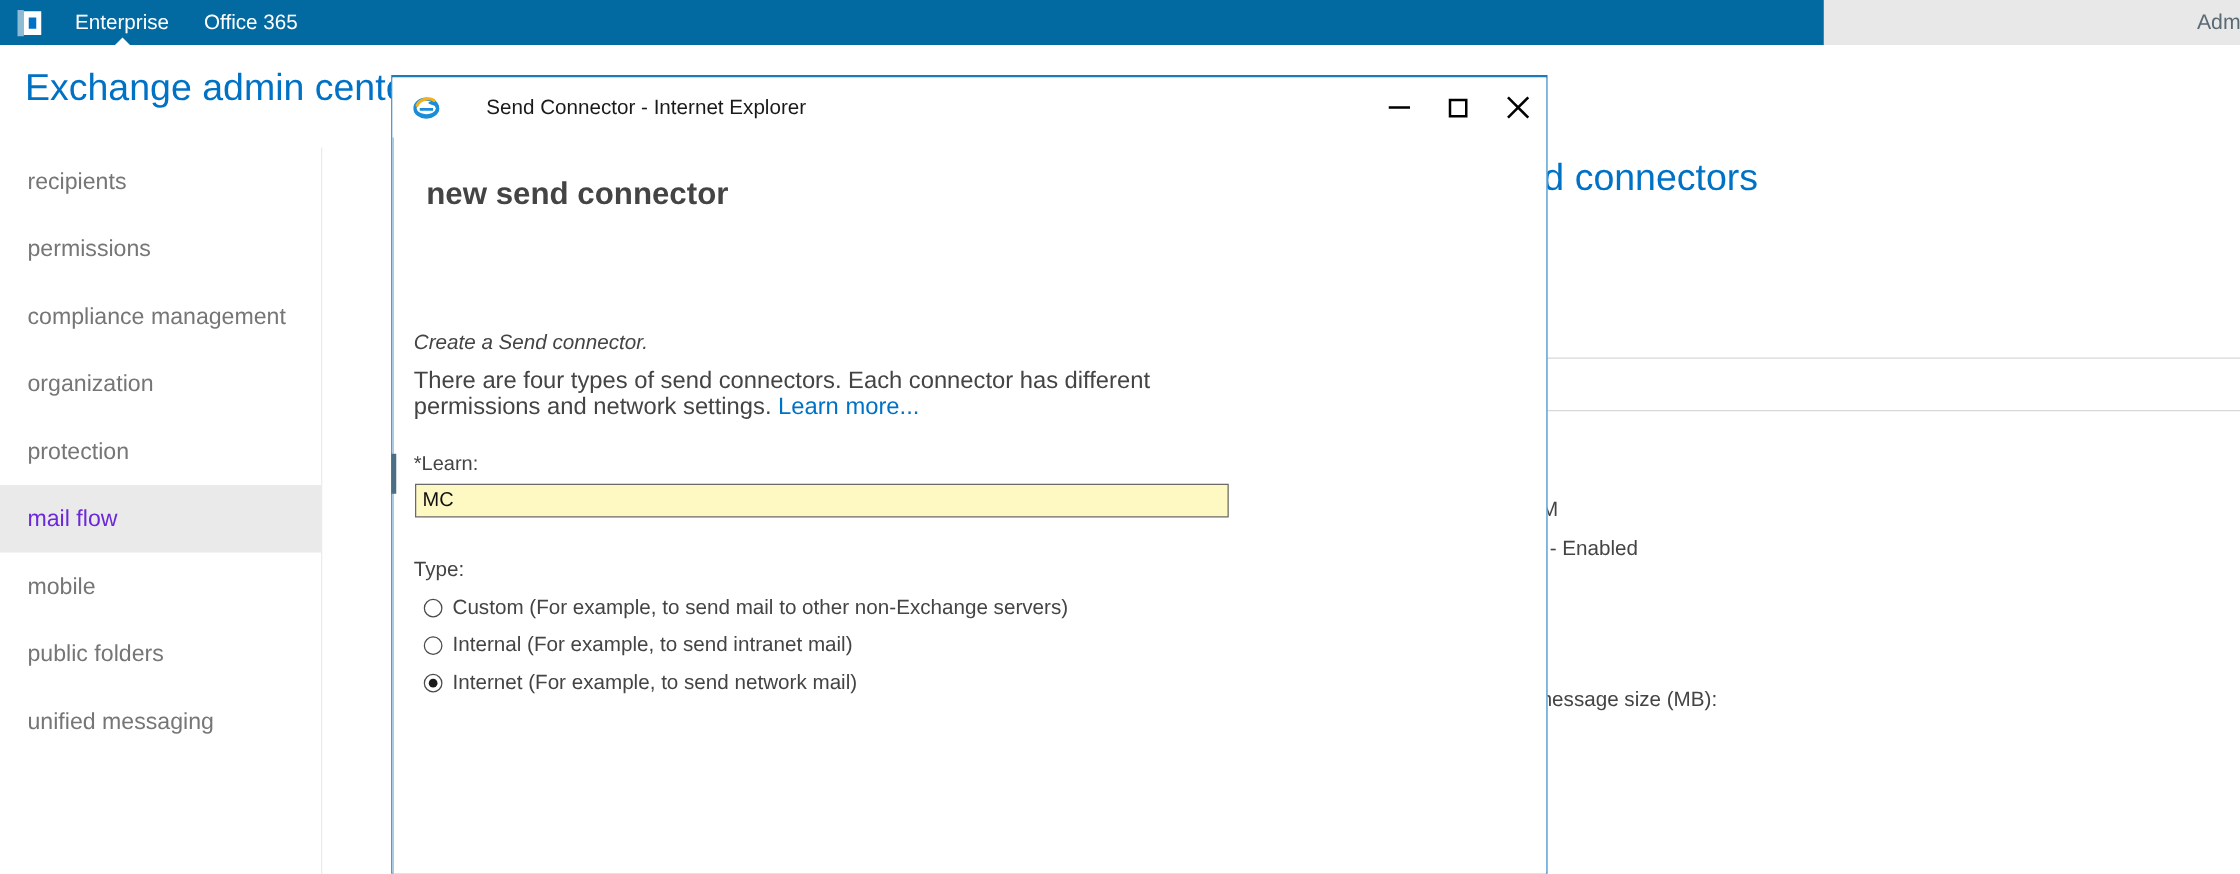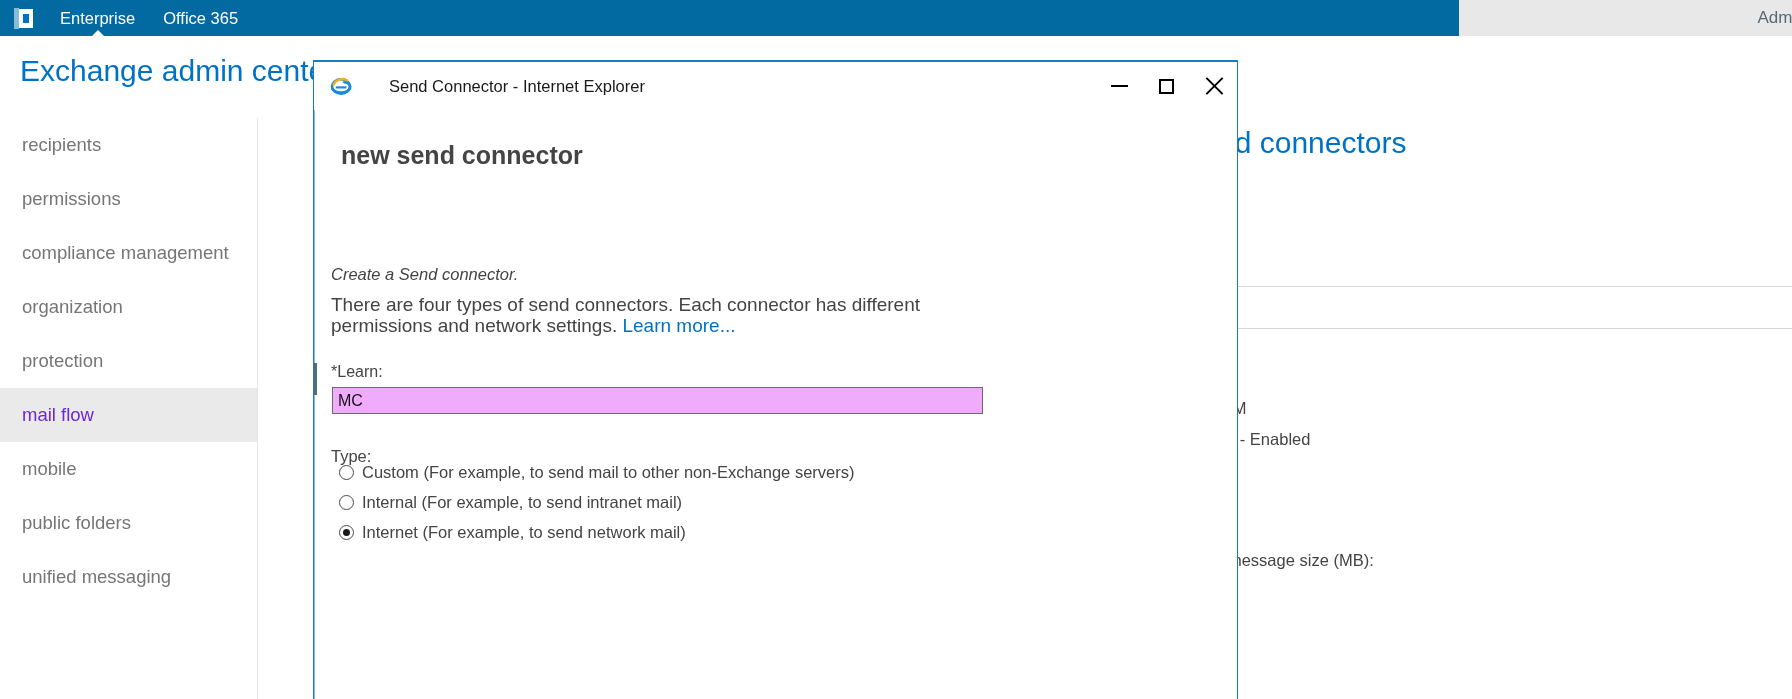--- a/index.html
+++ b/index.html
@@ -173,28 +173,28 @@
   #name-label {
     position: absolute; left: 17px; top: 253px;
     font-size: 16px; color: #444444;
   }
   #name-input {
     position: absolute; left: 18px; top: 277px;
     width: 651px; height: 27px;
     border: 1px solid #6a6a6a;
     font-family: "Liberation Sans", sans-serif;
     font-size: 16px; color: #111111;
-    padding: 0 5px; background: #f0abfc;
+    padding: 0 5px; background: #fef9c3;
   }
   #type-label {
     position: absolute; left: 17px; top: 337px;
     font-size: 16.5px; color: #444444;
   }
   #radio-group {
-    position: absolute; left: 25px; top: 347px;
+    position: absolute; left: 25px; top: 361px;
   }
   .radio-row {
     display: flex; align-items: center; height: 30px;
     cursor: pointer;
   }
   .radio-mark {
     width: 15px; height: 15px; border-radius: 50%;
     border: 1.6px solid #4a4a4a; background: #ffffff;
     flex: 0 0 auto; position: relative; margin-right: 8px;
   }

